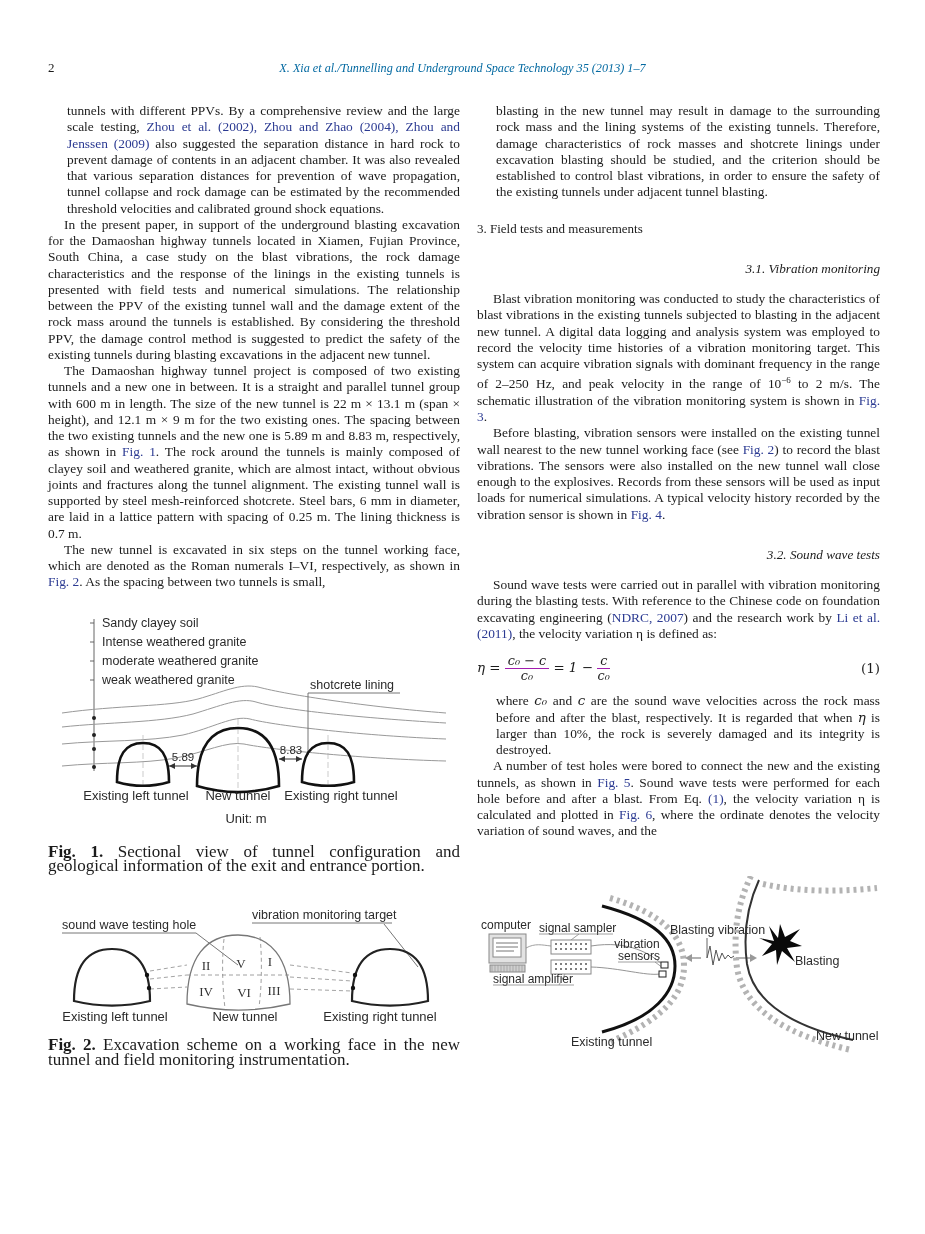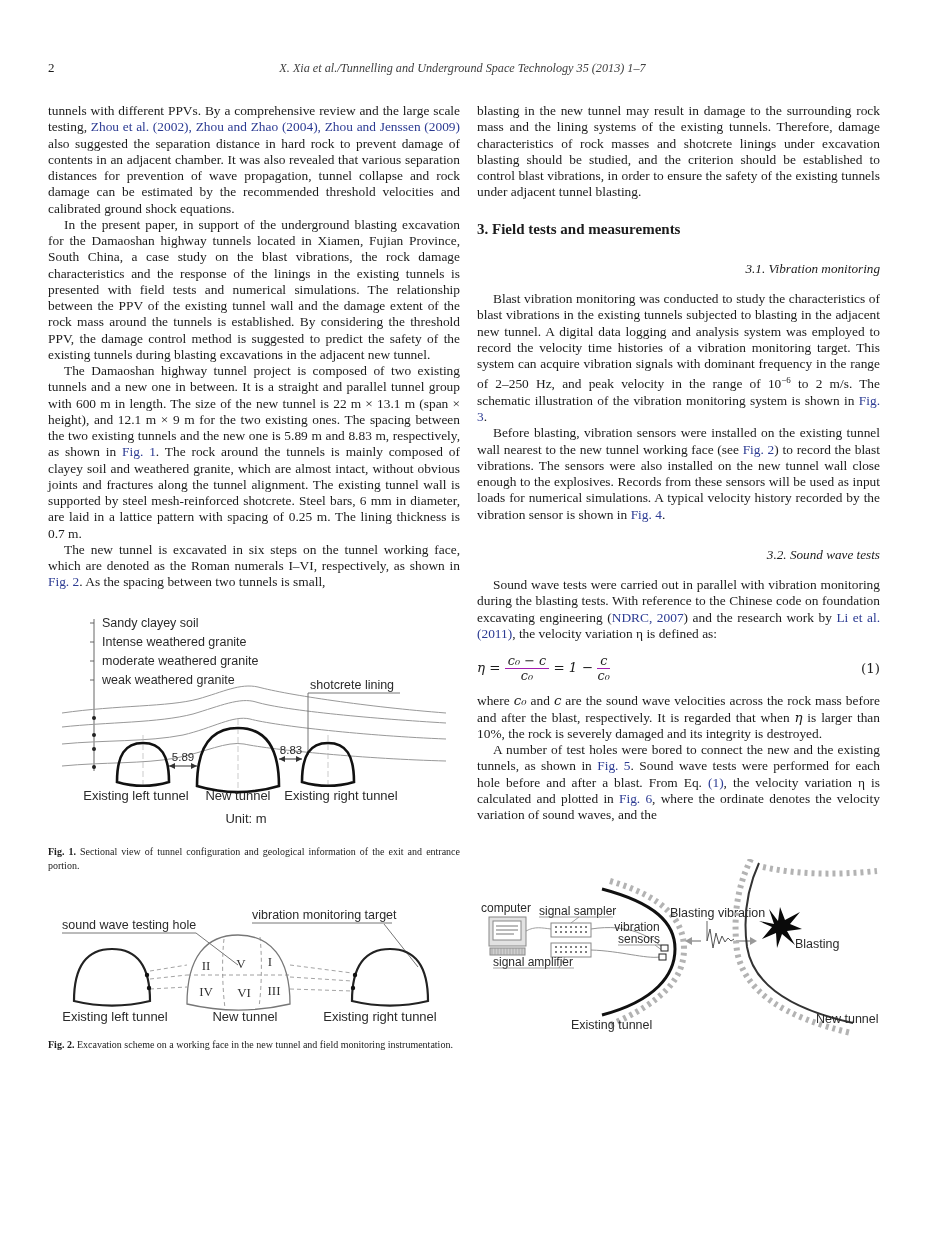--- a/index.html
+++ b/index.html
@@ -1,29 +1,29 @@
 <!DOCTYPE html>
 <html><head>
 <meta charset="utf-8">
 <style>
   html,body{margin:0;padding:0;background:#ffffff;}
   .page{position:relative;width:925px;height:1234px;background:#fff;overflow:hidden;
         font-family:"Liberation Serif", serif;color:#1b1b1b;}
   .pagenum{position:absolute;left:48px;top:60px;font-size:13px;}
   .running-title{position:absolute;left:0;right:0;top:61px;text-align:center;
-        font-style:italic;font-size:12.2px;color:#404040;}
+        font-style:italic;font-size:12.2px;color:#0369a1;}
   .col{position:absolute;top:103px;font-size:13.4px;line-height:16.25px;text-align:justify;}
   .col-left{left:48px;width:412px;}
   .col-right{left:477px;width:403px;}
   p{margin:0;text-indent:16px;}
-  p.noindent{text-indent:0;}
-  .sec-h{font-size:15px;font-weight:bold;margin:26px 0 18px 0;text-align:left;}
+  p.noindent{text-indent:0;margin-left:19px;}
+  .sec-h{font-size:13px;font-weight:normal;margin:26px 0 18px 0;text-align:left;}
   .subsec-h{font-size:13.2px;font-style:italic;font-weight:normal;margin:24px 0 14px 0;text-align:right;font-family:Liberation Serif, serif;}
   .cite{color:#2b3a92;}
-  .caption{font-size:10px;line-height:14.4px;margin-top:8px;text-align:justify;}
+  .caption{font-size:17px;line-height:14.4px;margin-top:8px;text-align:justify;}
   .caption .cap-tag{font-weight:bold;}
   .caption.centered{text-align:center;}
   svg.fig{display:block;}
   .ft{font-family:"Liberation Sans","DejaVu Sans",sans-serif;fill:#2a2a2a;}
   .equation{display:flex;align-items:center;margin:12px 0 10px 0;font-family:"DejaVu Serif",serif;}
   .eq-body{flex:1;text-align:left;font-style:italic;}
   .eq-no{font-style:normal;}
   .frac{display:inline-block;text-align:center;vertical-align:middle;line-height:1.1;font-size:12.8px;}
   .frac .num{display:block;border-bottom:1px solid #a21caf;padding:0 3px;}
   .frac .den{display:block;}

